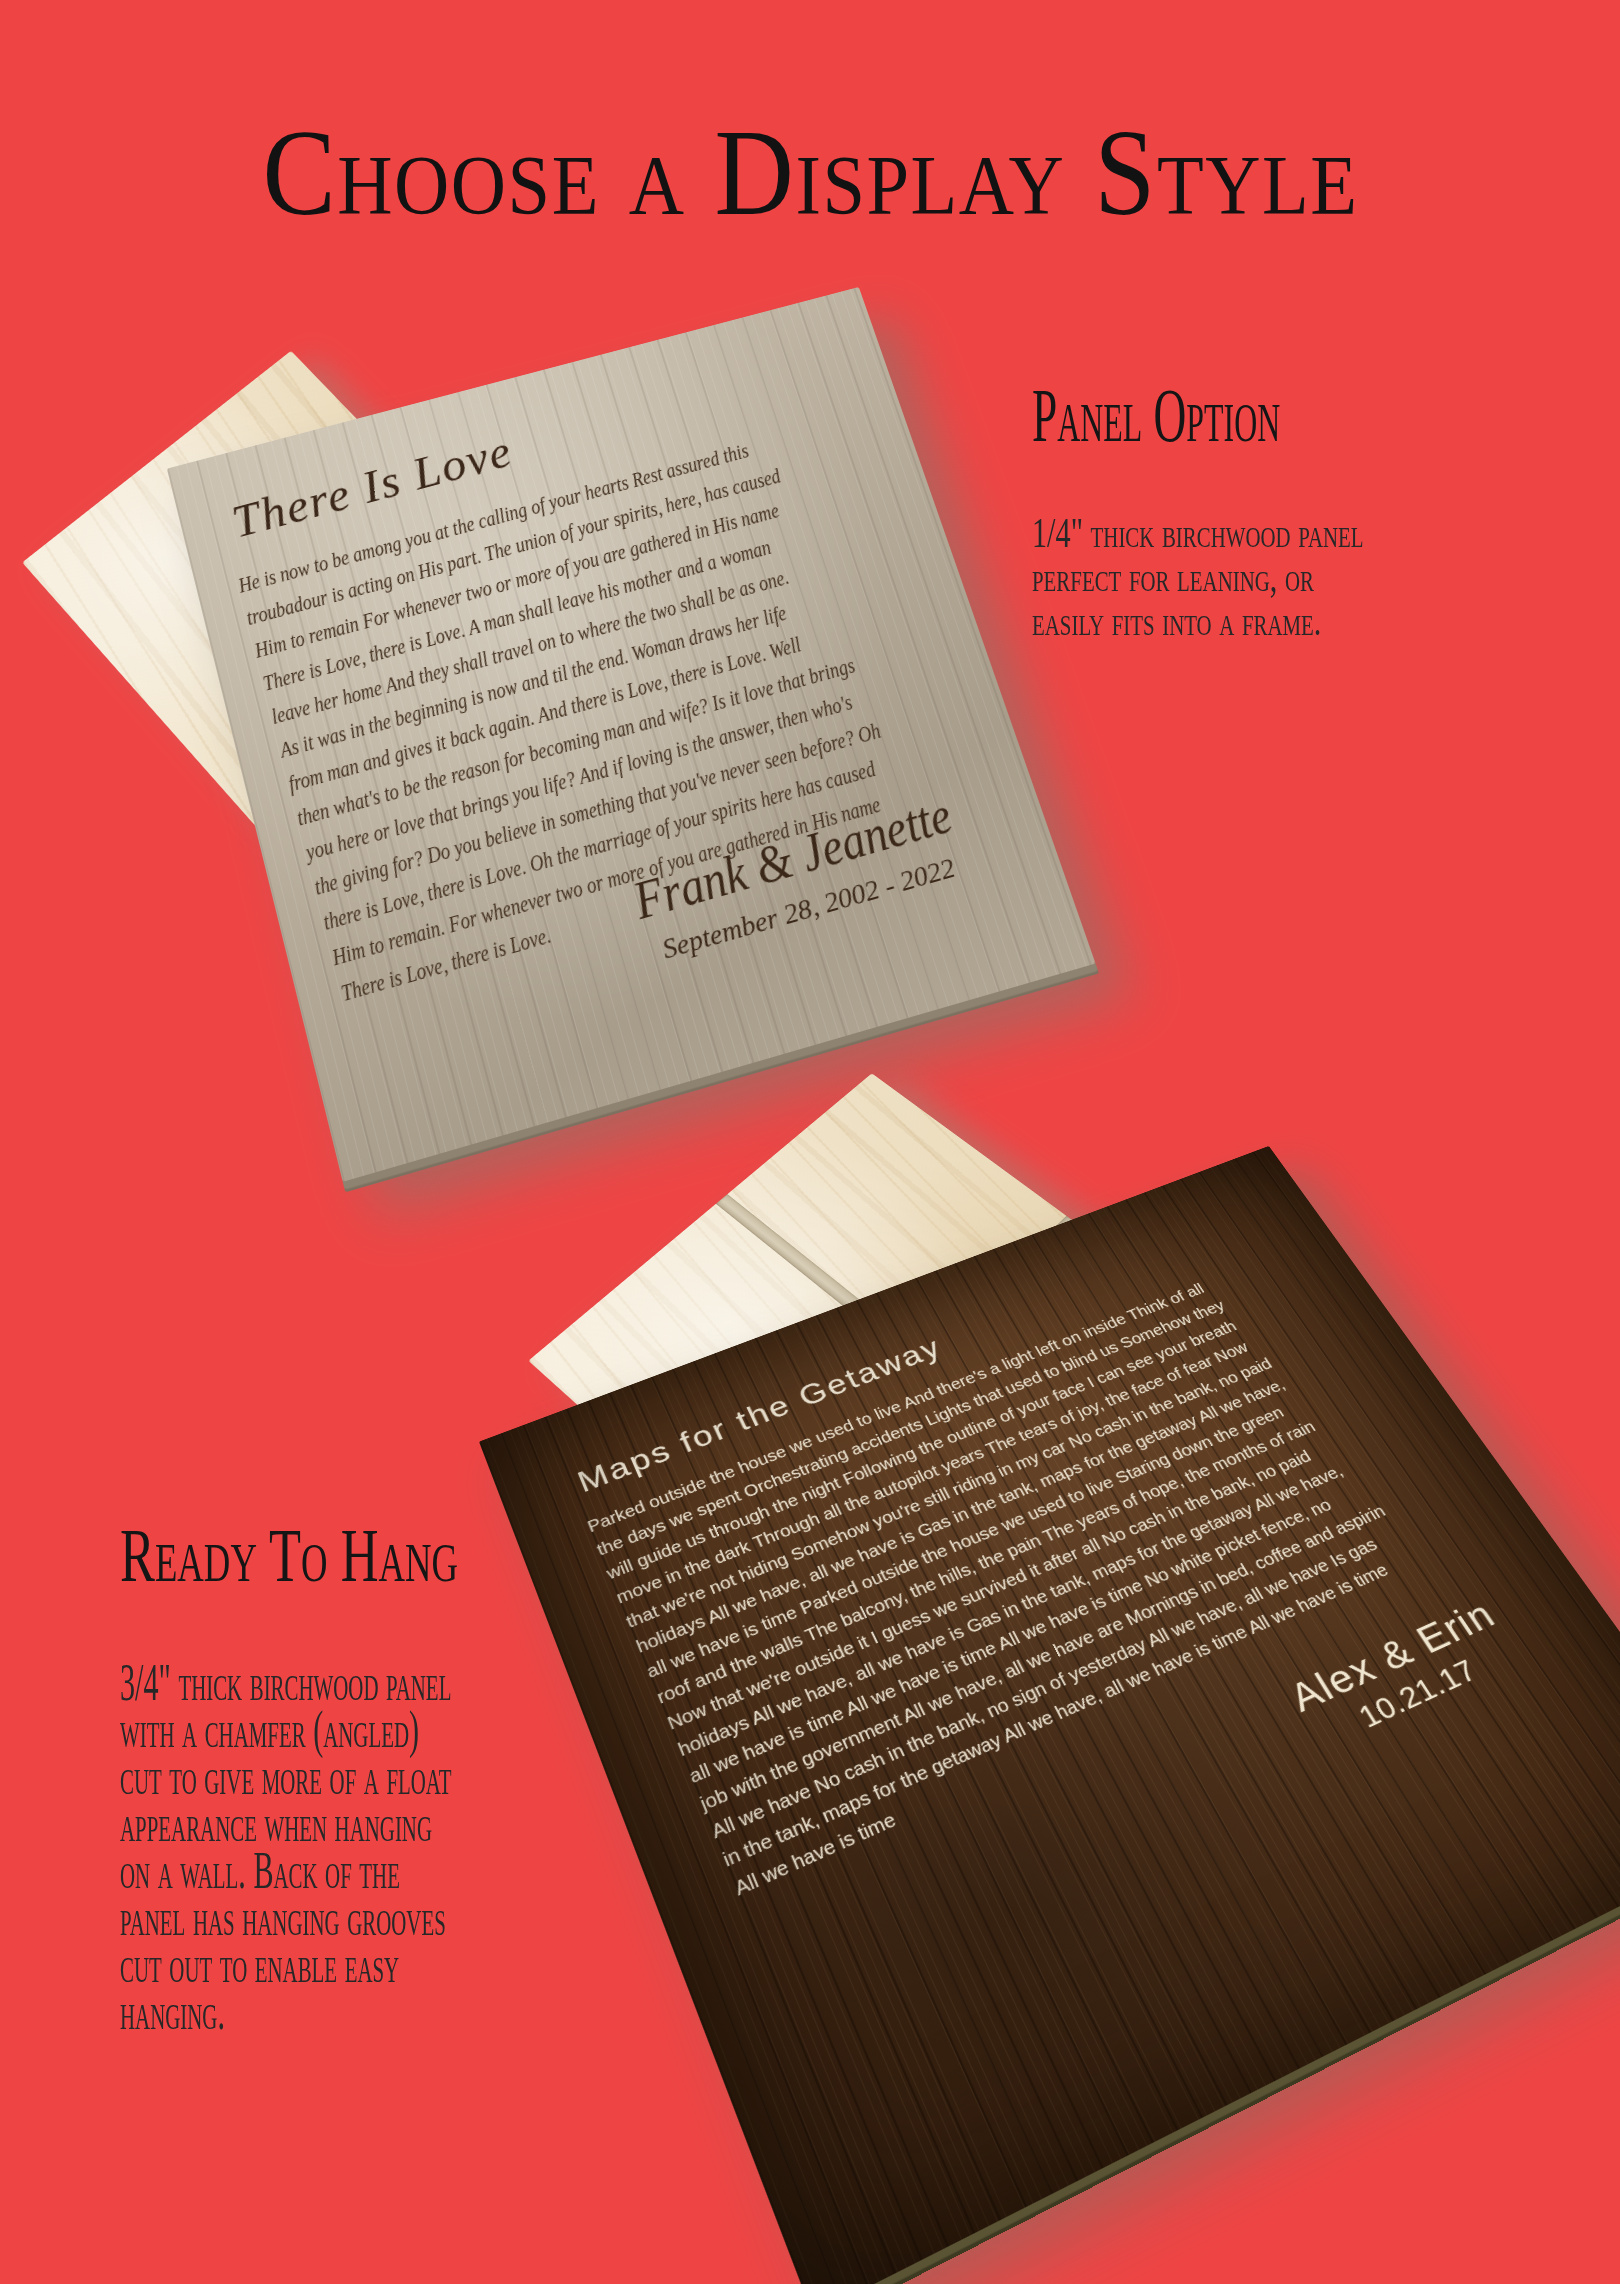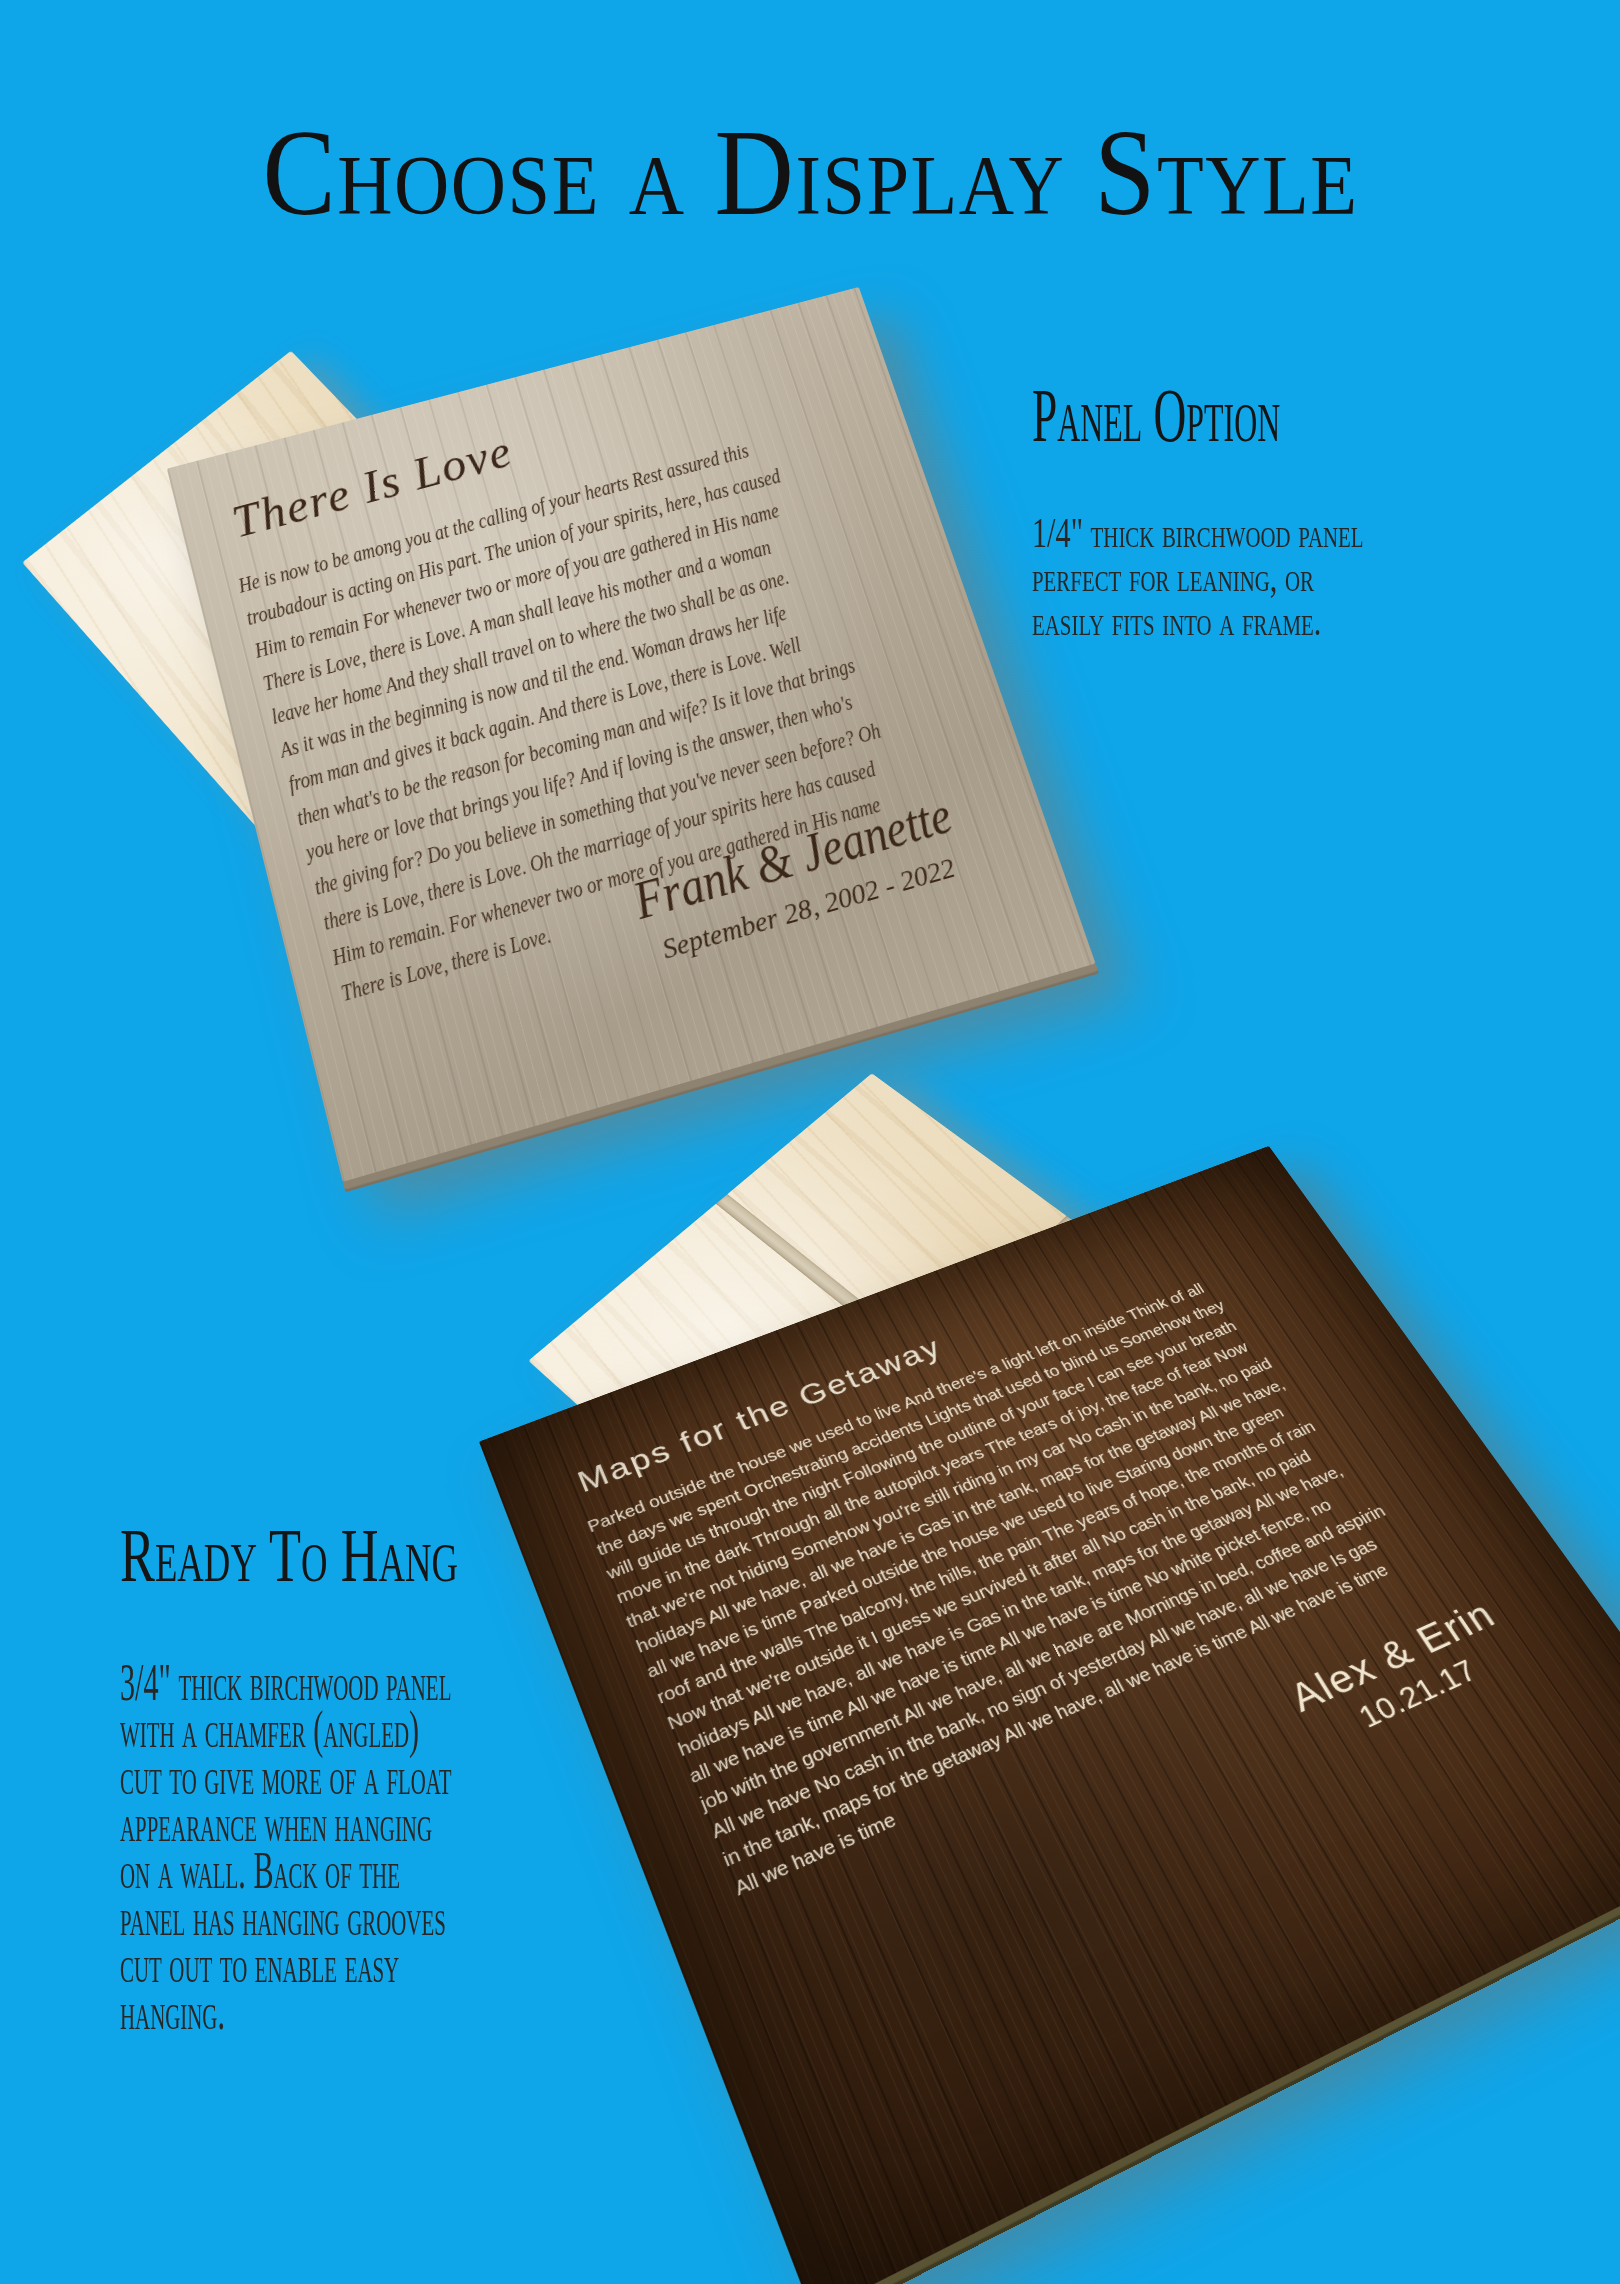--- a/index.html
+++ b/index.html
@@ -1,18 +1,18 @@
 <!DOCTYPE html>
 <html style="font-size:13.3px"><head>
 <meta charset="utf-8">
 <style>
   html,body{margin:0;padding:0;background:#ffffff;}
   body{width:1621px;height:2284px;overflow:hidden;position:relative;
        font-family:"Liberation Serif","DejaVu Serif",serif;-webkit-font-smoothing:antialiased;}
-  .page{position:absolute;inset:0;background:#0ea5e9;}
+  .page{position:absolute;inset:0;background:#ef4444;}
 
   
   .main-title{position:absolute;top:112px;left:0;width:100%;margin:0;text-align:center;
     font-weight:400;font-size:122px;line-height:1;letter-spacing:1.7px;color:#121212;
     font-variant:small-caps;transform:scaleX(0.9);transform-origin:50% 50%;}
 
   
   .caption{position:absolute;color:#1c1c1c;}
   .caption h2{margin:0;font-weight:400;font-variant:small-caps;color:#151515;line-height:1;}
   .caption .caption-body{color:#272727;font-variant:small-caps;}

